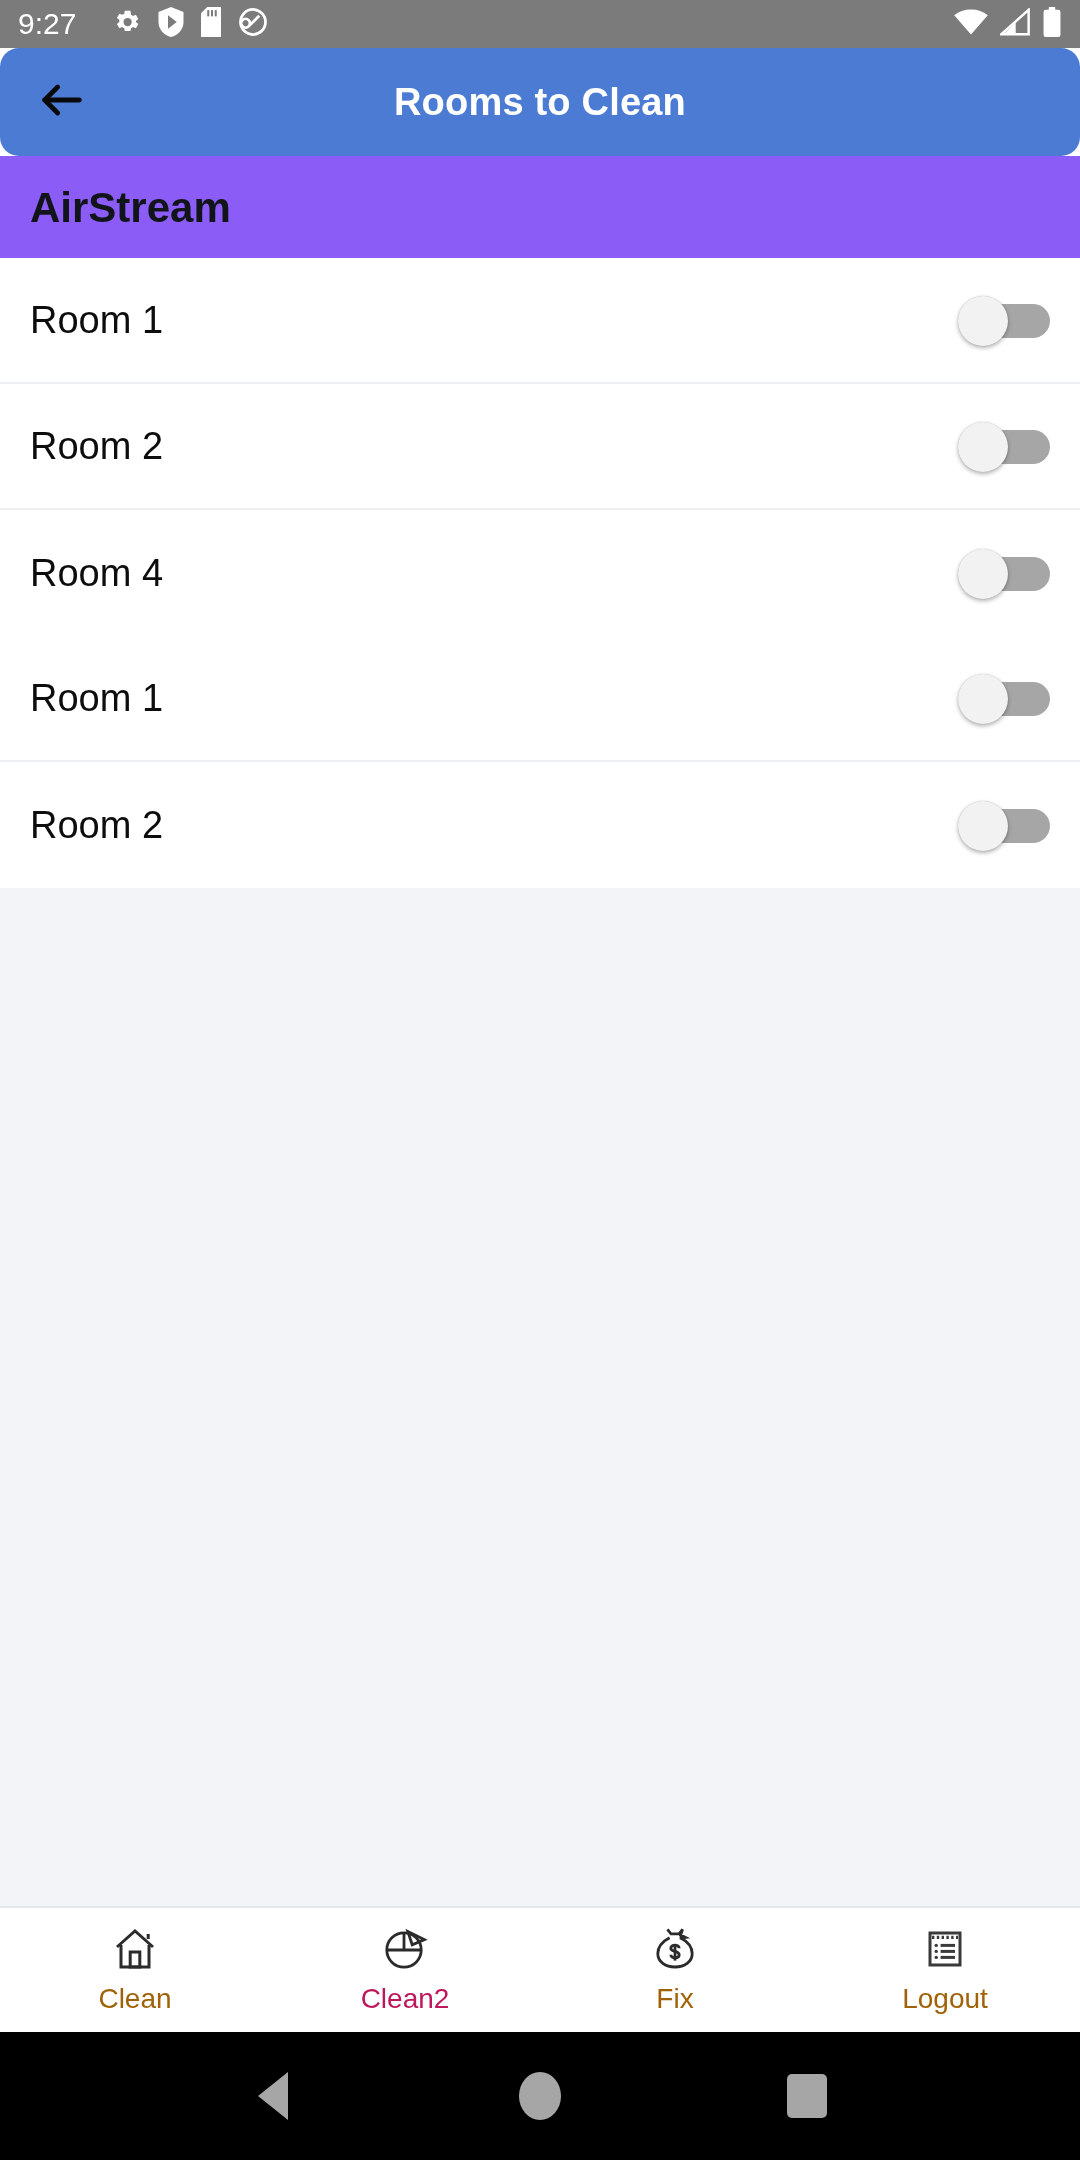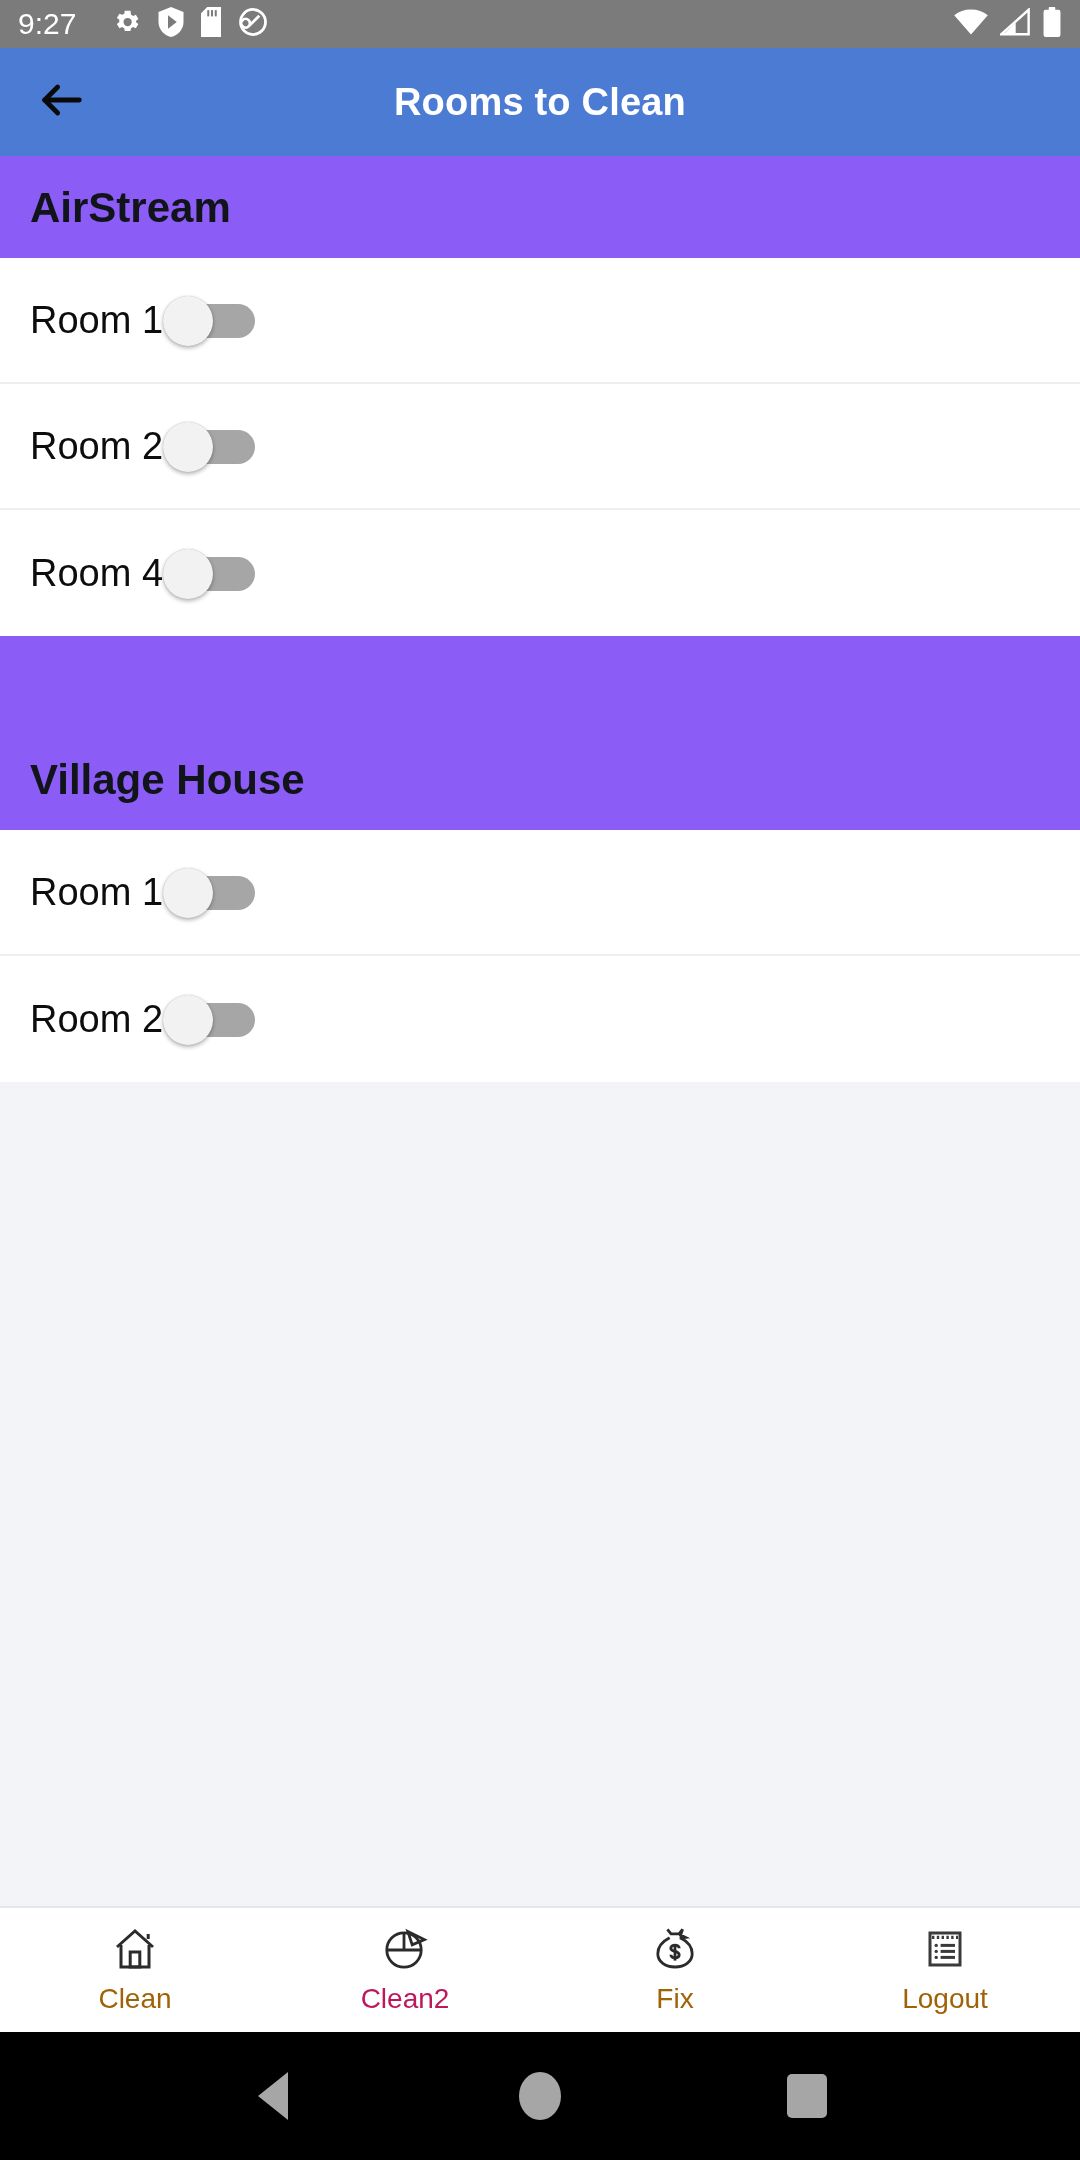--- a/index.html
+++ b/index.html
@@ -17,21 +17,21 @@
     padding:0 18px; flex:0 0 48px;
   }
   .sb-time { color:#ffffff; font-size:30px; letter-spacing:0px; margin-right:20px; }
   .sb-left-icons { display:flex; align-items:center; gap:16px; flex:1; }
   .sb-right-icons { display:flex; align-items:center; gap:12px; }
   .sb-ico { display:block; }
 
   
   .appbar {
     height:108px; background:#4c7bd4; display:flex; align-items:center;
-    position:relative; flex:0 0 108px;
+    position:relative; flex:0 0 108px;border-radius:19px;
   }
   .back-btn {
     width:96px; height:96px; margin-left:14px;
     display:flex; align-items:center; justify-content:center; cursor:pointer;
   }
   .appbar-title {
     position:absolute; left:0; right:0; text-align:center;
     color:#ffffff; font-size:38px; font-weight:bold; letter-spacing:0.2px;
     pointer-events:none;
   }
@@ -41,21 +41,21 @@
 
   .section-header {
     background:#8b5cf6; padding:28px 30px 26px 30px;
     font-size:42px; font-weight:bold; color:#111419;
   }
   .section-header.spaced { padding-top:120px; }
 
   .rows { background:#ffffff; }
   .row {
     height:126px; background:#ffffff; display:flex; align-items:center;
-    padding:0 30px;
+    justify-content:space-between; padding:0 30px;
     border-bottom:2px solid #eceef1; cursor:pointer;
   }
   .row:last-child { border-bottom:none; }
   .row-label { font-size:38px; color:#0d0d0d; }
 
   
   .switch { position:relative; width:92px; height:52px; flex:0 0 92px; cursor:pointer; }
   .switch .track {
     position:absolute; right:0; top:10px; width:74px; height:34px;
     background:#a6a6a6; border-radius:17px;
@@ -186,21 +186,20 @@
       </div>
       <div class="row">
         <span class="row-label">Room 4</span>
         <span class="switch">
           <span class="track"></span>
           <span class="thumb"></span>
         </span>
       </div>
     </div>
 
-    <div class="section-header spaced">Village House</div>
     <div class="rows">
       <div class="row">
         <span class="row-label">Room 1</span>
         <span class="switch">
           <span class="track"></span>
           <span class="thumb"></span>
         </span>
       </div>
       <div class="row">
         <span class="row-label">Room 2</span>

